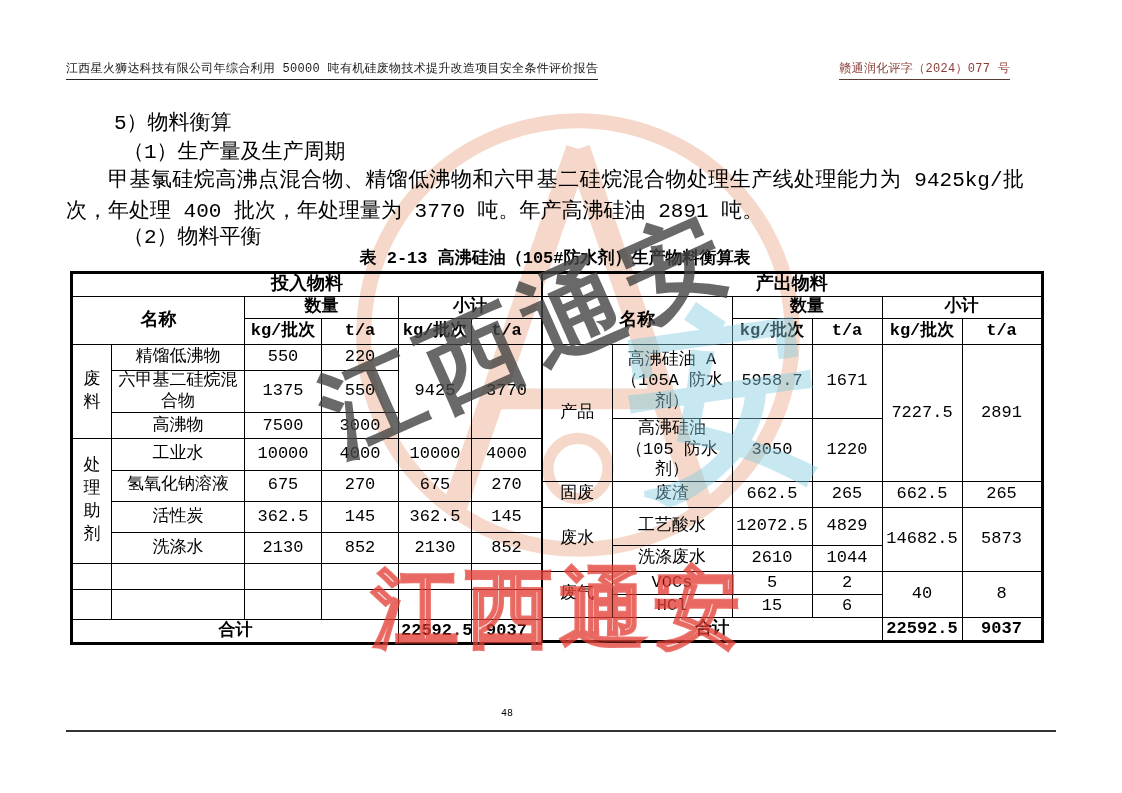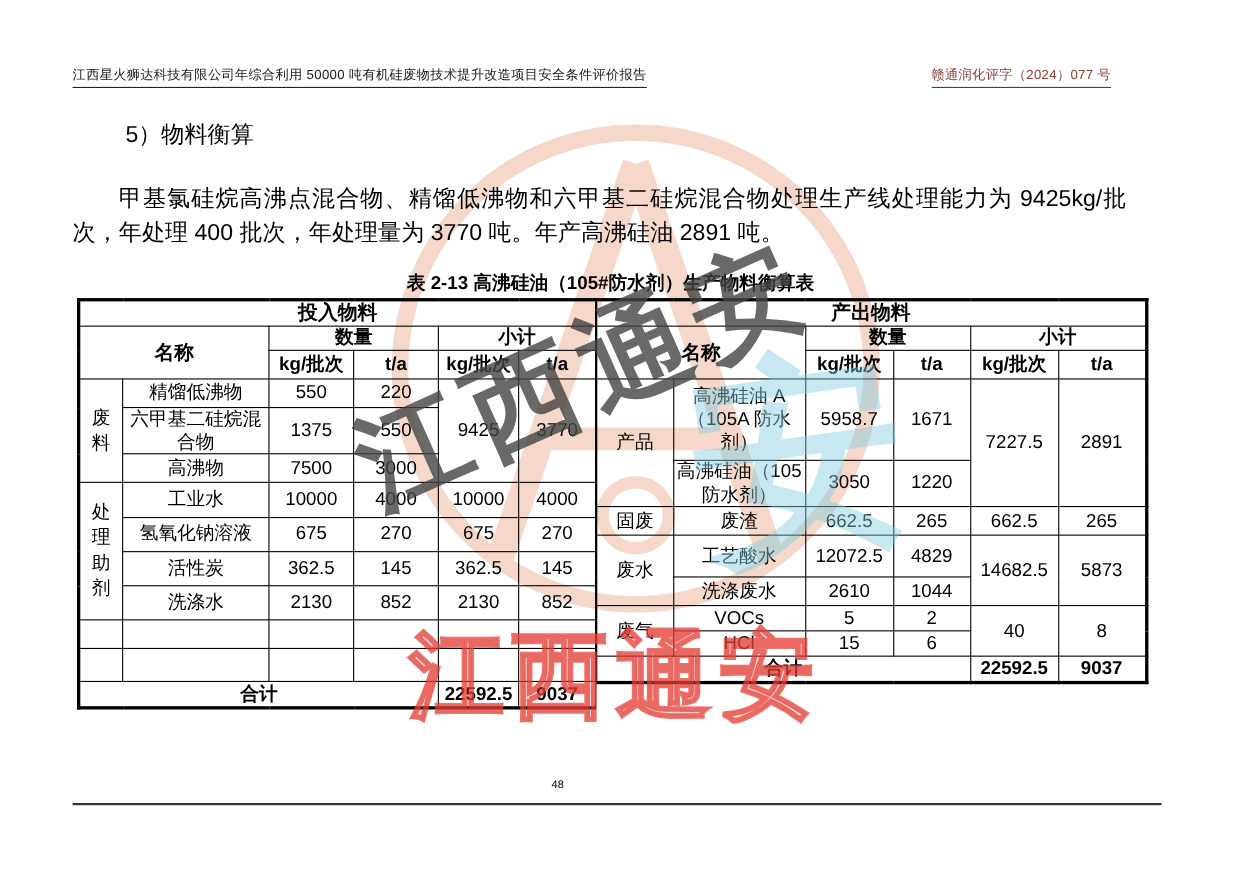--- a/index.html
+++ b/index.html
@@ -1,18 +1,18 @@
 <!DOCTYPE html>
 <html><head>
 <meta charset="utf-8">
 <style>
   html,body { margin:0; padding:0; background:#fff; }
   .page {
     position:relative; width:1122px; height:793px; background:#ffffff;
-    font-family:Liberation Sans, sans-serif; color:#000; overflow:hidden;
+    font-family:Liberation Mono, monospace; color:#000; overflow:hidden;
   }
   
   .hdr-left {
     position:absolute; left:66px; top:60px; font-size:12px; letter-spacing:.3px;
     color:#1a1a1a; border-bottom:1.5px solid #222; padding-bottom:2px;
   }
   .hdr-right {
     position:absolute; right:112px; top:60px; font-size:12px; letter-spacing:.3px;
     color:#8b4038; border-bottom:1.5px solid #5a3a34; padding-bottom:2px;
   }
@@ -74,21 +74,23 @@
       <path d="M250,52 L382,436" stroke-width="26"></path>
       <path d="M158,318 L342,318" stroke-width="22"></path>
       <circle cx="250" cy="392" r="32" stroke-width="12"></circle>
     </g>
   </svg>
 
   <div class="hdr-left">江西星火狮达科技有限公司年综合利用 50000 吨有机硅废物技术提升改造项目安全条件评价报告</div>
   <div class="hdr-right">赣通润化评字（2024）077 号</div>
 
   <div class="h1">5）物料衡算</div>
+  <div class="h2">（1）生产量及生产周期</div>
   <div class="para">甲基氯硅烷高沸点混合物、精馏低沸物和六甲基二硅烷混合物处理生产线处理能力为 9425kg/批次，年处理 400 批次，年处理量为 3770 吨。年产高沸硅油 2891 吨。</div>
+  <div class="h3">（2）物料平衡</div>
   <div class="tbl-title">表 2-13  高沸硅油（105#防水剂）生产物料衡算表</div>
 
   <div class="tbl-wrap">
 
     <table class="tbl left-tbl">
       <colgroup>
         <col style="width:40px">
           <col style="width:133px">
           <col style="width:77px">
         <col style="width:77px">

